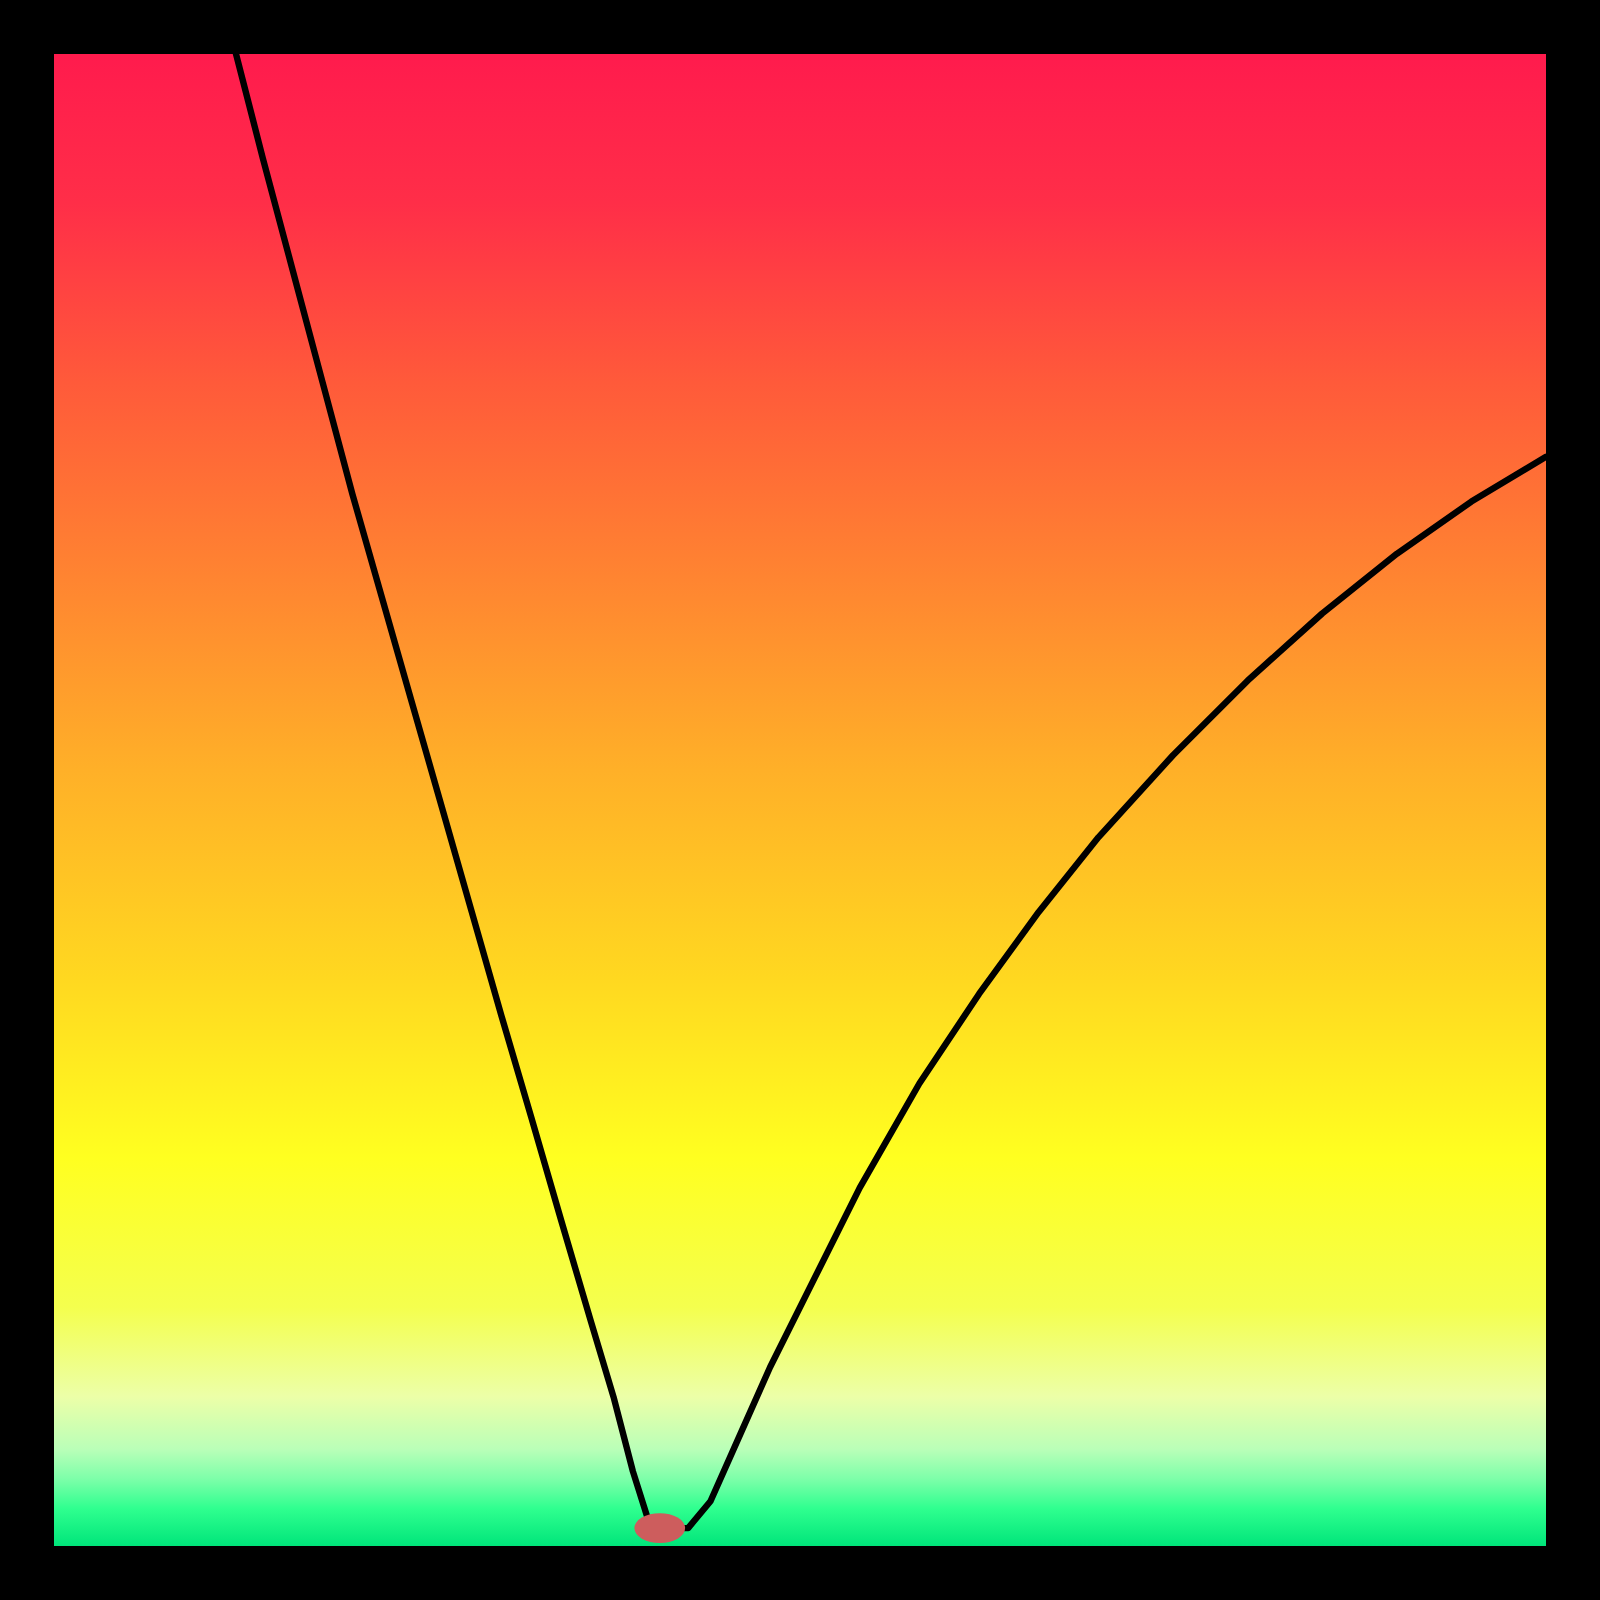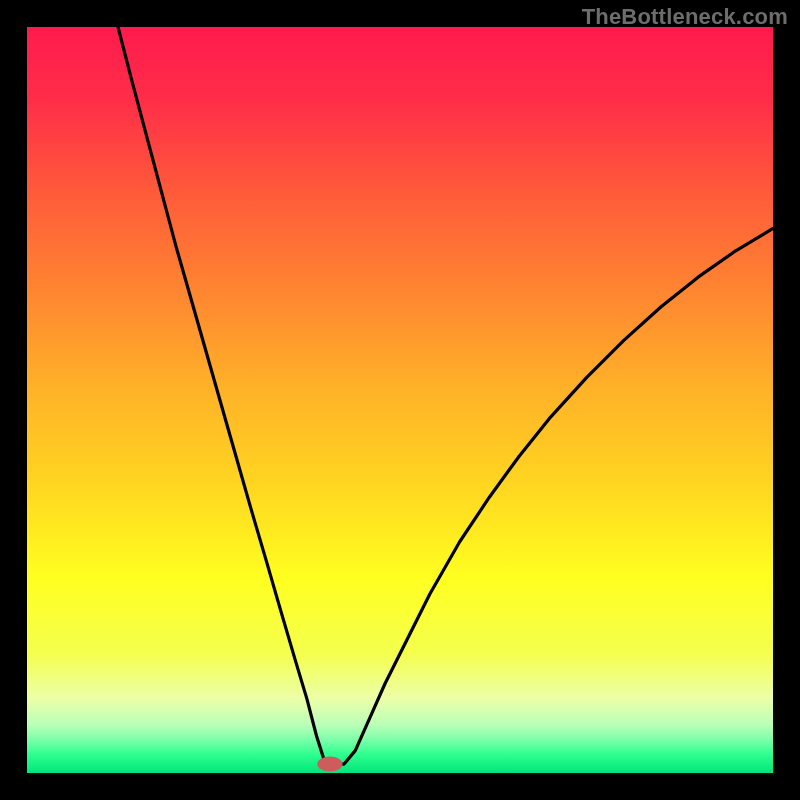--- a/index.html
+++ b/index.html
@@ -32,21 +32,20 @@
     top: 0;
     left: 0;
     width: 800px;
     height: 800px;
   }
 </style>
 </head>
 <body>
 
 <div class="wrap">
-  <div class="watermark">TheBottleneck.com</div>
 
   <svg class="chart" viewBox="0 0 800 800">
     <defs>
       <linearGradient id="bg-grad" x1="0" y1="0" x2="0" y2="1">
           <stop offset="0.00%" stop-color="#ff1b4d"></stop>
           <stop offset="10.00%" stop-color="#ff2e48"></stop>
           <stop offset="22.00%" stop-color="#ff5a3a"></stop>
           <stop offset="35.00%" stop-color="#ff8431"></stop>
           <stop offset="48.00%" stop-color="#ffb028"></stop>
           <stop offset="62.00%" stop-color="#ffd820"></stop>

